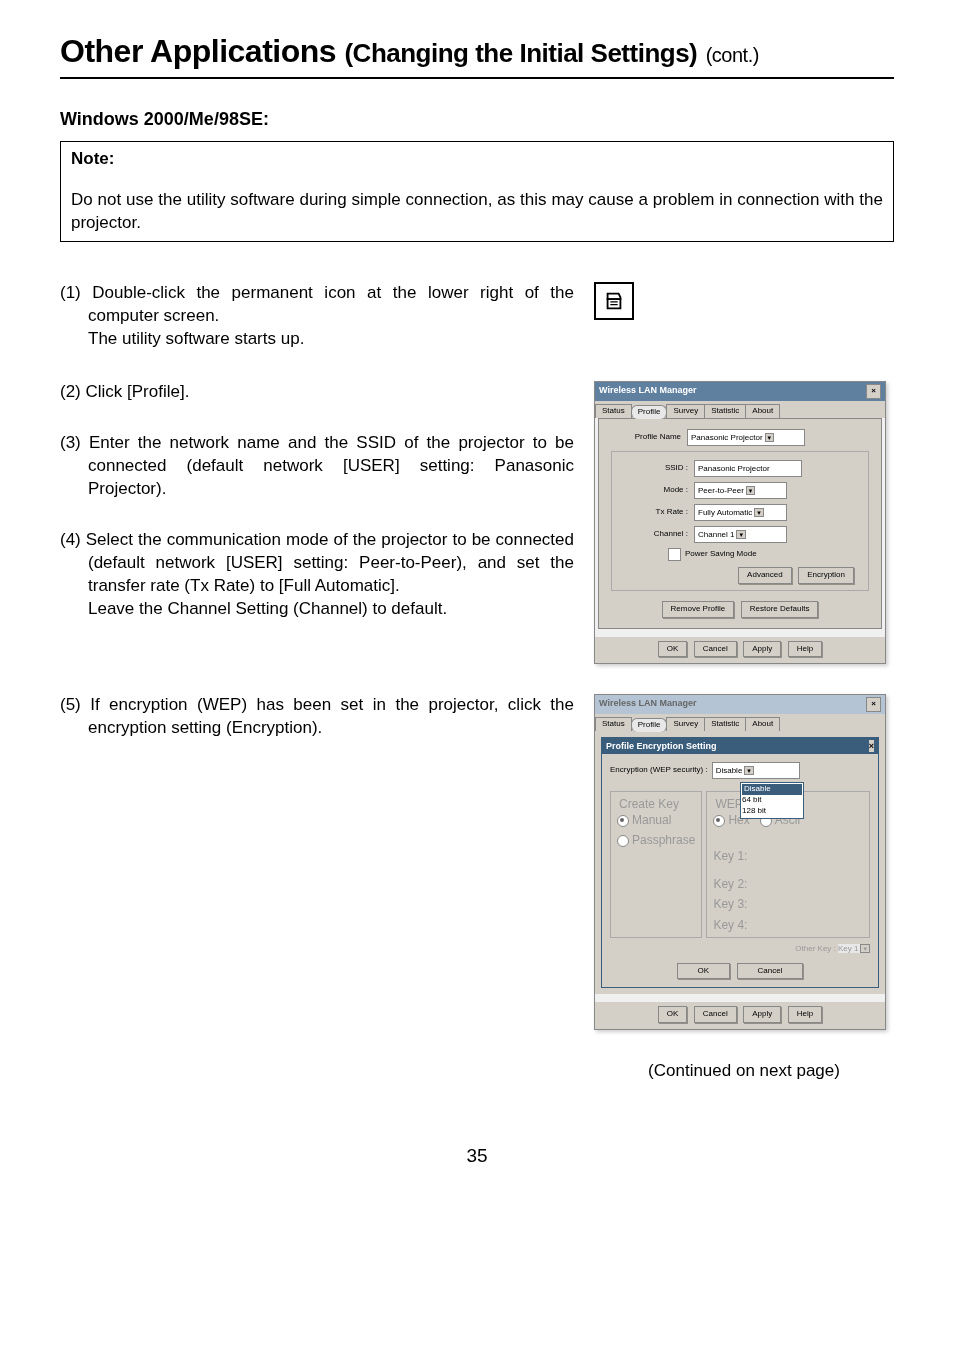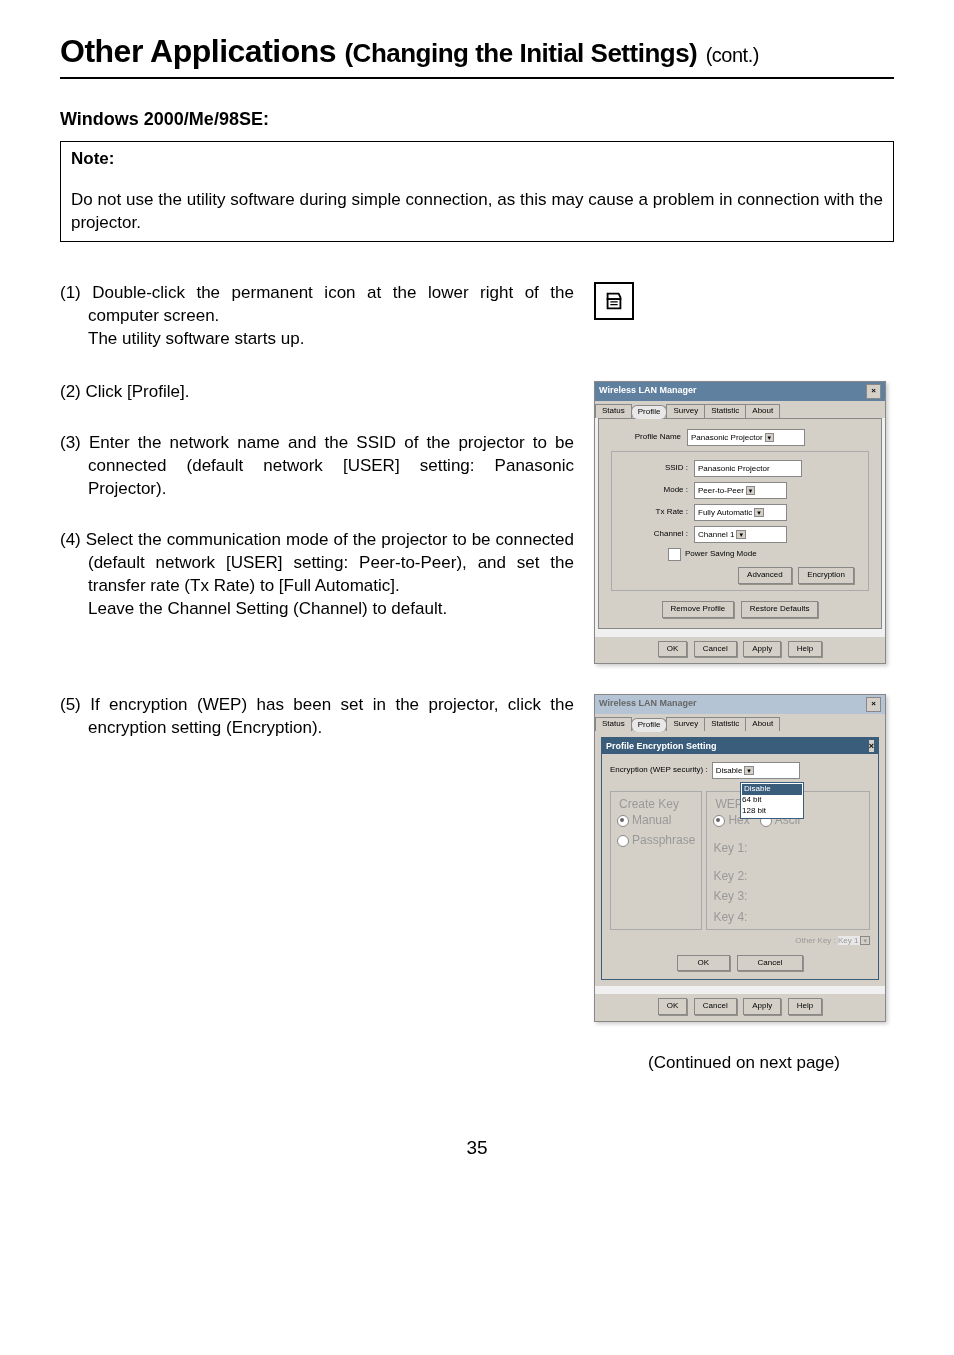--- a/index.html
+++ b/index.html
@@ -372,21 +372,21 @@
             </div>
             <div style="display:flex;font-size:12px;margin-top:-30px">
               <div style="border:1px solid #aaa;padding:4px 6px;margin-right:4px" class="gray-text">
                 <div style="margin-top:-9px;background:#d4d0c8;display:inline-block;padding:0 2px">Create Key</div>
                 <div><span class="radio sel"></span><span>Manual</span></div>
                 <div style="margin-top:4px"><span class="radio"></span><span>Passphrase</span></div>
               </div>
               <div style="border:1px solid #aaa;padding:4px 6px;flex:1" class="gray-text">
                 <div style="margin-top:-9px;background:#d4d0c8;display:inline-block;padding:0 2px">WEP Keys</div>
                 <div><span class="radio sel"></span><span>Hex</span> &nbsp; <span class="radio"></span><span>Ascii</span></div>
-                <div style="margin-top:12px"><span>Key 1:</span> <span class="field" style="width:80px;display:inline-block;background:#e8e8e8"></span></div>
+                <div style="margin-top:20px"><span>Key 1:</span> <span class="field" style="width:80px;display:inline-block;background:#e8e8e8"></span></div>
                 <div style="margin-top:12px"><span>Key 2:</span> <span class="field" style="width:80px;display:inline-block;background:#e8e8e8"></span></div>
                 <div style="margin-top:4px"><span>Key 3:</span> <span class="field" style="width:80px;display:inline-block;background:#e8e8e8"></span></div>
                 <div style="margin-top:4px"><span>Key 4:</span> <span class="field" style="width:80px;display:inline-block;background:#e8e8e8"></span></div>
               </div>
             </div>
             <div style="text-align:right;font-size:8px;margin-top:6px" class="gray-text">
               <span>Other Key :</span>
               <span class="field select-arrow" style="background:#e8e8e8">Key 1</span>
             </div>
             <div class="btnrow">

